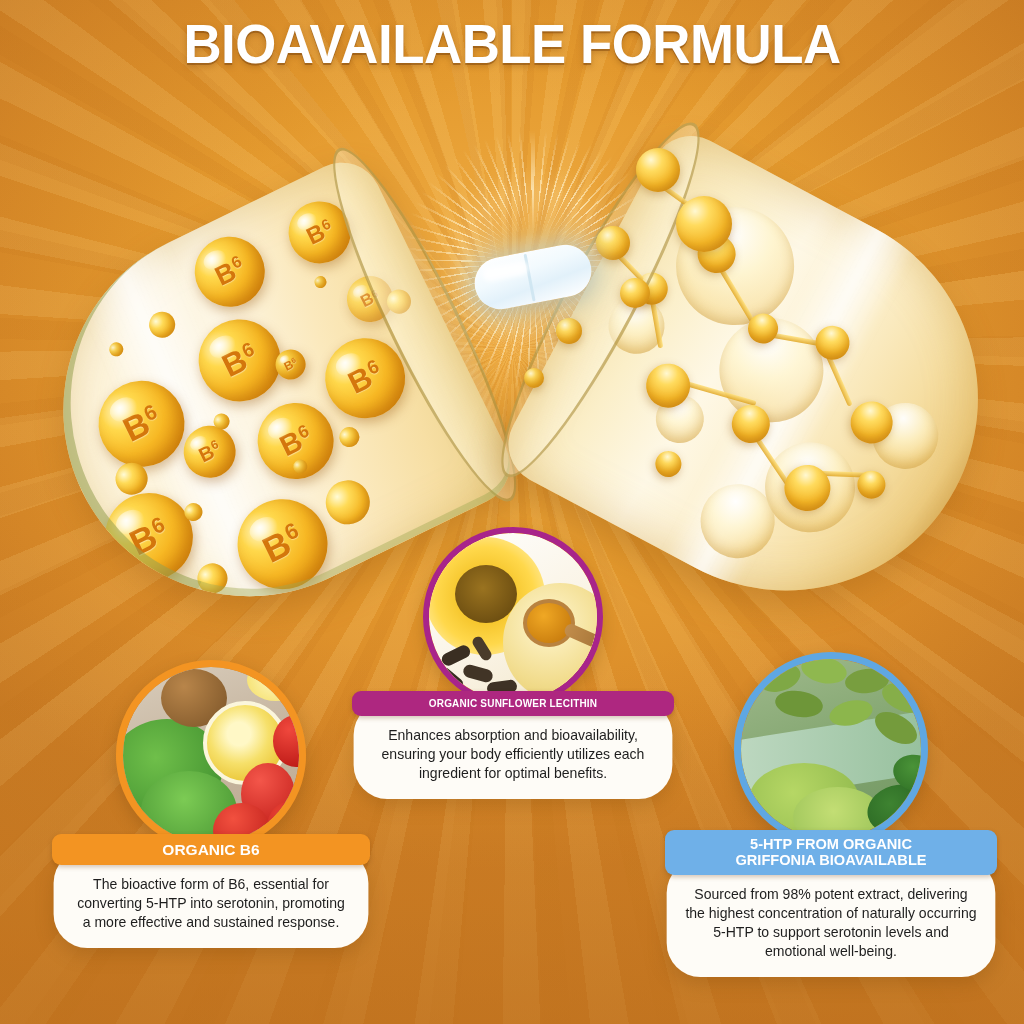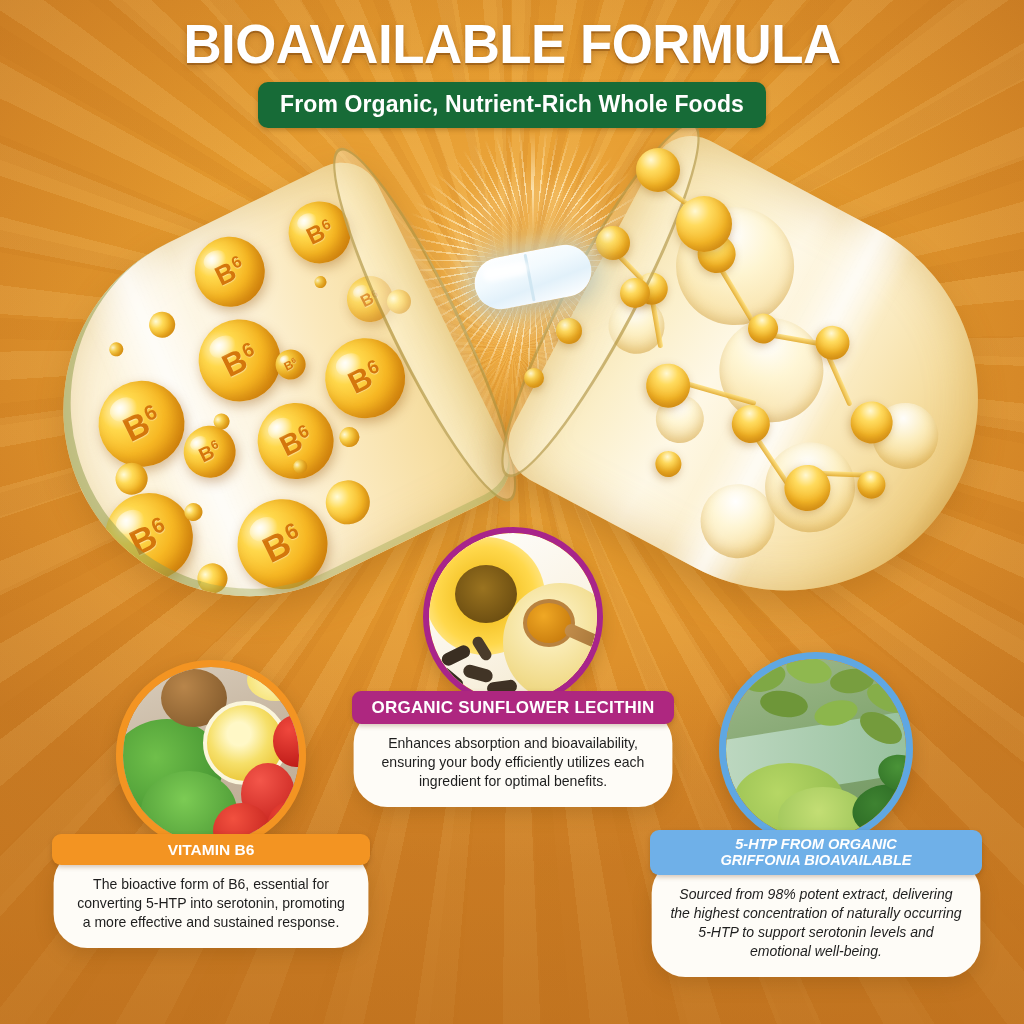--- a/index.html
+++ b/index.html
@@ -307,25 +307,25 @@
 
   
   #card-b6 { left: 52px; top: 660px; width: 318px; }
   #card-b6 .photo { width: 190px; height: 190px; border: 7px solid #F39422; }
   #card-b6 .badge { font-size: 15.5px; padding: 7px 26px; background: #F39422; }
   #card-b6 .bubbletext { margin-top: -16px; padding-top: 26px; }
 
   
   #card-lecithin { left: 352px; top: 527px; width: 322px; }
   #card-lecithin .photo { width: 180px; height: 180px; border: 6px solid #A8248A; }
-  #card-lecithin .badge { font-size: 17px; padding: 7px 16px; background: #AE2780; letter-spacing: .2px; }
+  #card-lecithin .badge { font-size: 10px; padding: 7px 16px; background: #AE2780; letter-spacing: .2px; }
   #card-lecithin .bubbletext { margin-top: -15px; padding-top: 25px; }
 
   
-  #card-5htp { left: 650px; top: 652px; width: 332px; font-style: italic; }
+  #card-5htp { left: 665px; top: 652px; width: 332px; }
   #card-5htp .photo { width: 194px; height: 194px; border: 7px solid #5FA7E2; }
   #card-5htp .badge { font-size: 14.6px; padding: 6px 20px; background: #6FB0E8; }
   #card-5htp .bubbletext { margin-top: -16px; padding-top: 26px; }
 
   
   .ph-b6 { background: linear-gradient(160deg, #D9CDBC 0%, #C9B9A4 40%, #BCA88F 100%); }
   .ph-lec { background: linear-gradient(150deg, #FFFFFF 0%, #FAF4E6 55%, #F2E6C8 100%); }
   .ph-5htp { background: linear-gradient(160deg, #9FB98C 0%, #86A873 45%, #6F9460 100%); }
 
   .blob { position: absolute; border-radius: 50%; }
@@ -341,21 +341,20 @@
 <body>
 
 <div id="poster">
 
   <div class="rays"></div>
   <div class="rays2"></div>
   <div class="vig"></div>
 
   <div class="header">
     <div class="title">BIOAVAILABLE FORMULA</div>
-    <div class="subtitle-badge">From Organic, Nutrient-Rich Whole Foods</div>
   </div>
 
   <div class="capsule-stage">
 
     <div class="burst"></div>
 
     <div class="cap-left">
       <div class="shell">
         <div class="shine"></div>
 
@@ -442,21 +441,21 @@
         <div class="blob" style="left:18px;  top:104px; width:96px;  height:80px; background:radial-gradient(circle at 45% 35%, #7CCB54, #428F2F);"></div>
         <div class="blob" style="left:38px;  top:2px;  width:66px;  height:58px; background:radial-gradient(circle at 35% 30%, #B8854A, #7A5327);"></div>
         <div class="blob" style="left:80px;  top:34px; width:84px;  height:84px; background:radial-gradient(circle at 42% 38%, #FFF8C6 18%, #F6E06A 46%, #EAC536 78%, #FAFAE8 100%); border:4px solid #FBF6DC;"></div>
         <div class="blob" style="left:124px; top:-8px; width:58px;  height:42px; background:radial-gradient(circle at 45% 45%, #FFF7BE, #F2D957);"></div>
         <div class="blob" style="left:118px; top:96px; width:54px;  height:62px; background:radial-gradient(circle at 35% 28%, #F4564A, #BE1A16);"></div>
         <div class="blob" style="left:150px; top:48px; width:46px;  height:52px; background:radial-gradient(circle at 35% 28%, #F0483D, #B3110F);"></div>
         <div class="blob" style="left:90px;  top:136px; width:58px; height:56px; background:radial-gradient(circle at 35% 28%, #F2503F, #B81815);"></div>
         <div class="blob" style="left:144px; top:134px; width:48px; height:52px; background:radial-gradient(circle at 35% 28%, #EE4436, #A91311);"></div>
       </div>
     </div>
-    <span class="badge">VITAMIN B6</span>
+    <span class="badge">ORGANIC B6</span>
     <div class="bubbletext">The bioactive form of B6, essential for converting 5-HTP into serotonin, promoting a more effective and sustained response.</div>
   </div>
 
   <div class="card" id="card-lecithin">
     <div class="photo">
       <div class="inner ph-lec">
         <div class="blob" style="left:-4px; top:4px; width:120px; height:118px; background:radial-gradient(circle at 50% 50%, #7E5A14 0%, #8C6518 22%, #F5C52B 30%, #FFD84B 58%, #FFE37A 72%, rgba(255,227,122,0) 74%);"></div>
         <div class="blob" style="left:26px; top:32px; width:62px; height:58px; background:radial-gradient(circle at 45% 40%, #9A7320, #5E420C);"></div>
         <div class="blob" style="left:74px; top:50px; width:114px; height:118px; background:radial-gradient(circle at 40% 35%, #FFF6CF, #F2DD8F 55%, #E2C65E 100%);"></div>
         <div class="blob" style="left:94px; top:66px; width:52px; height:48px; background:radial-gradient(circle at 38% 32%, #F0A824, #BF7209); border:4px solid #B9823F;"></div>

